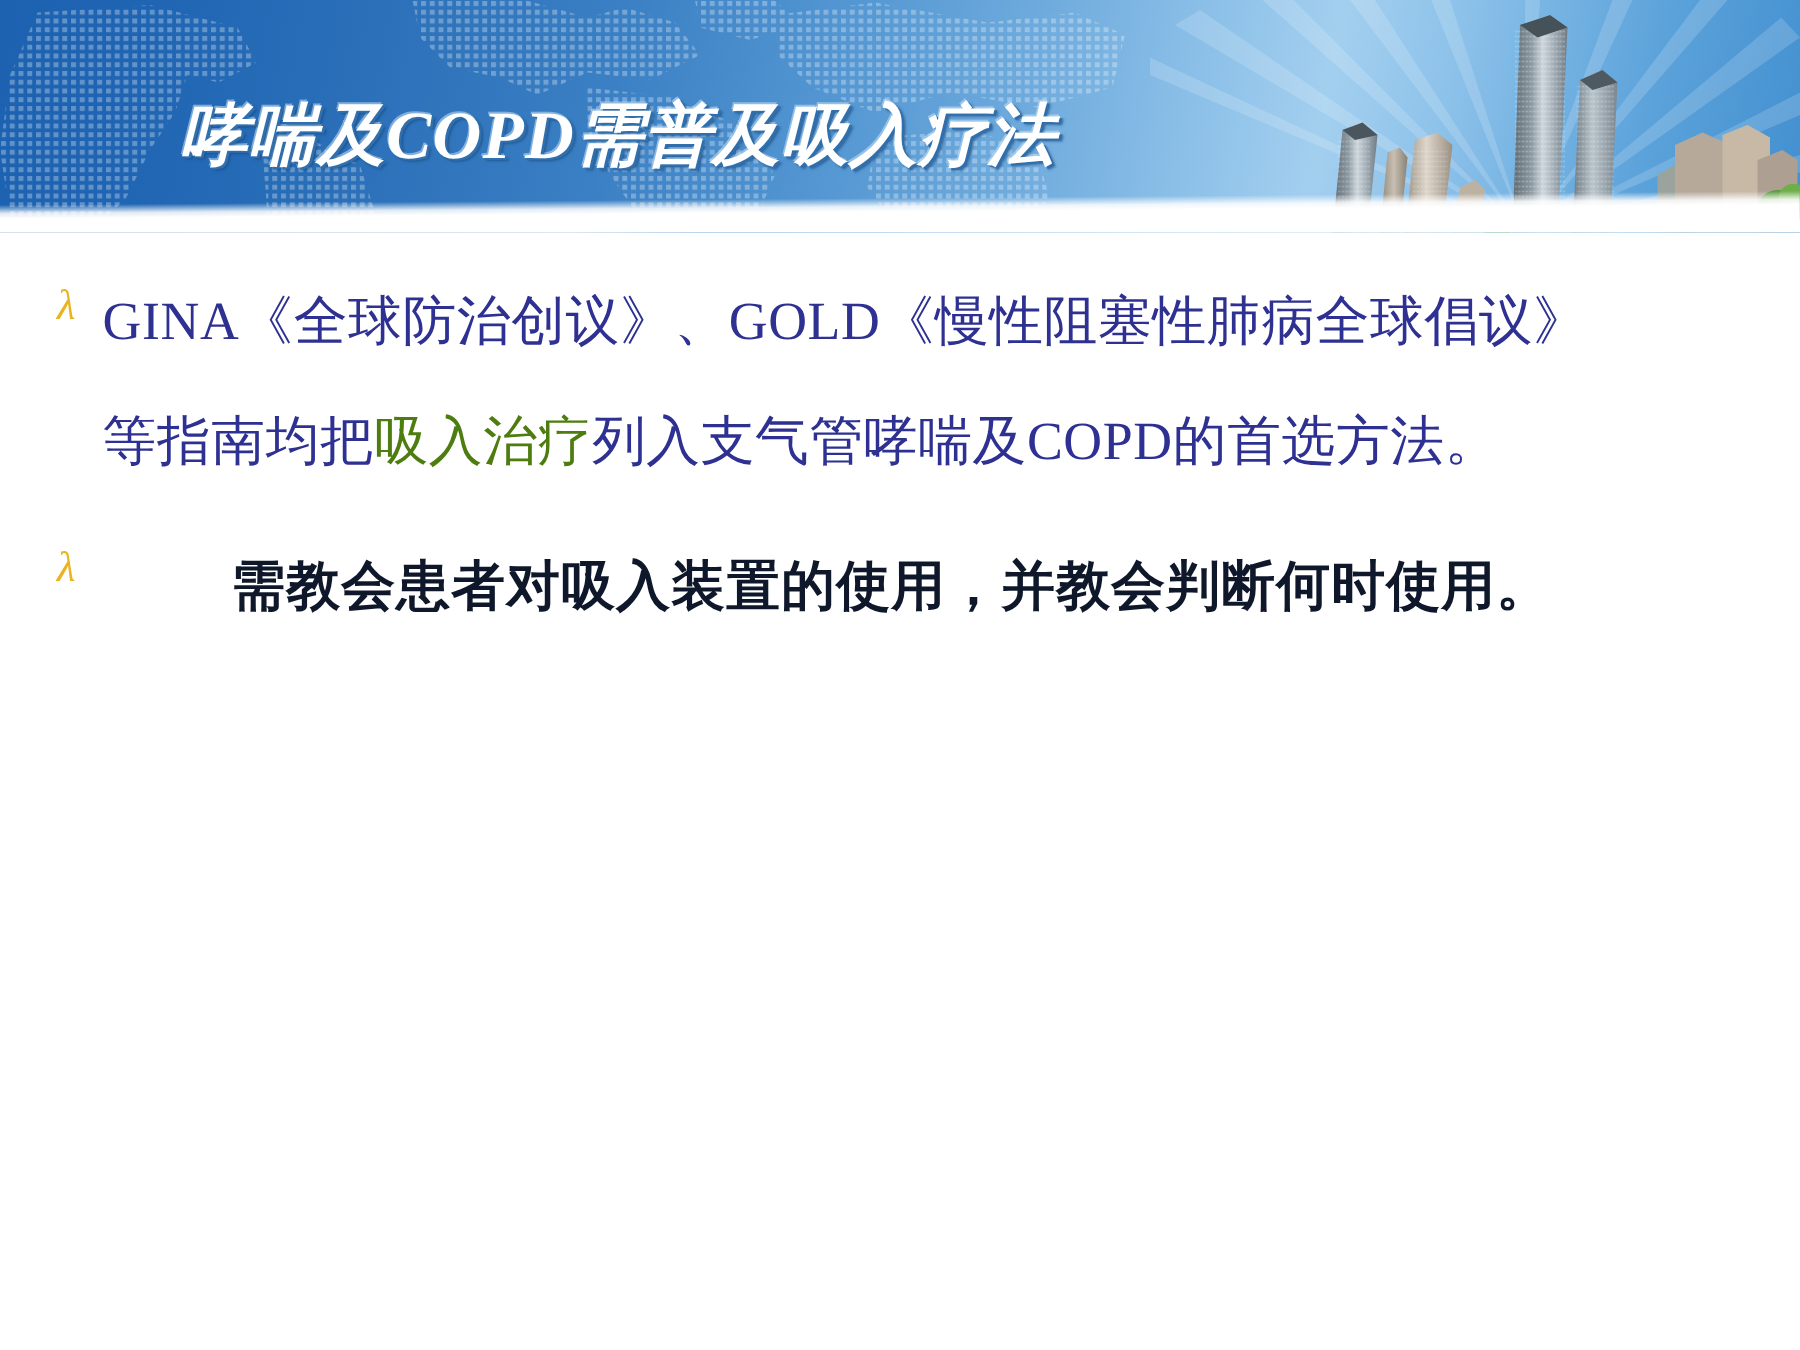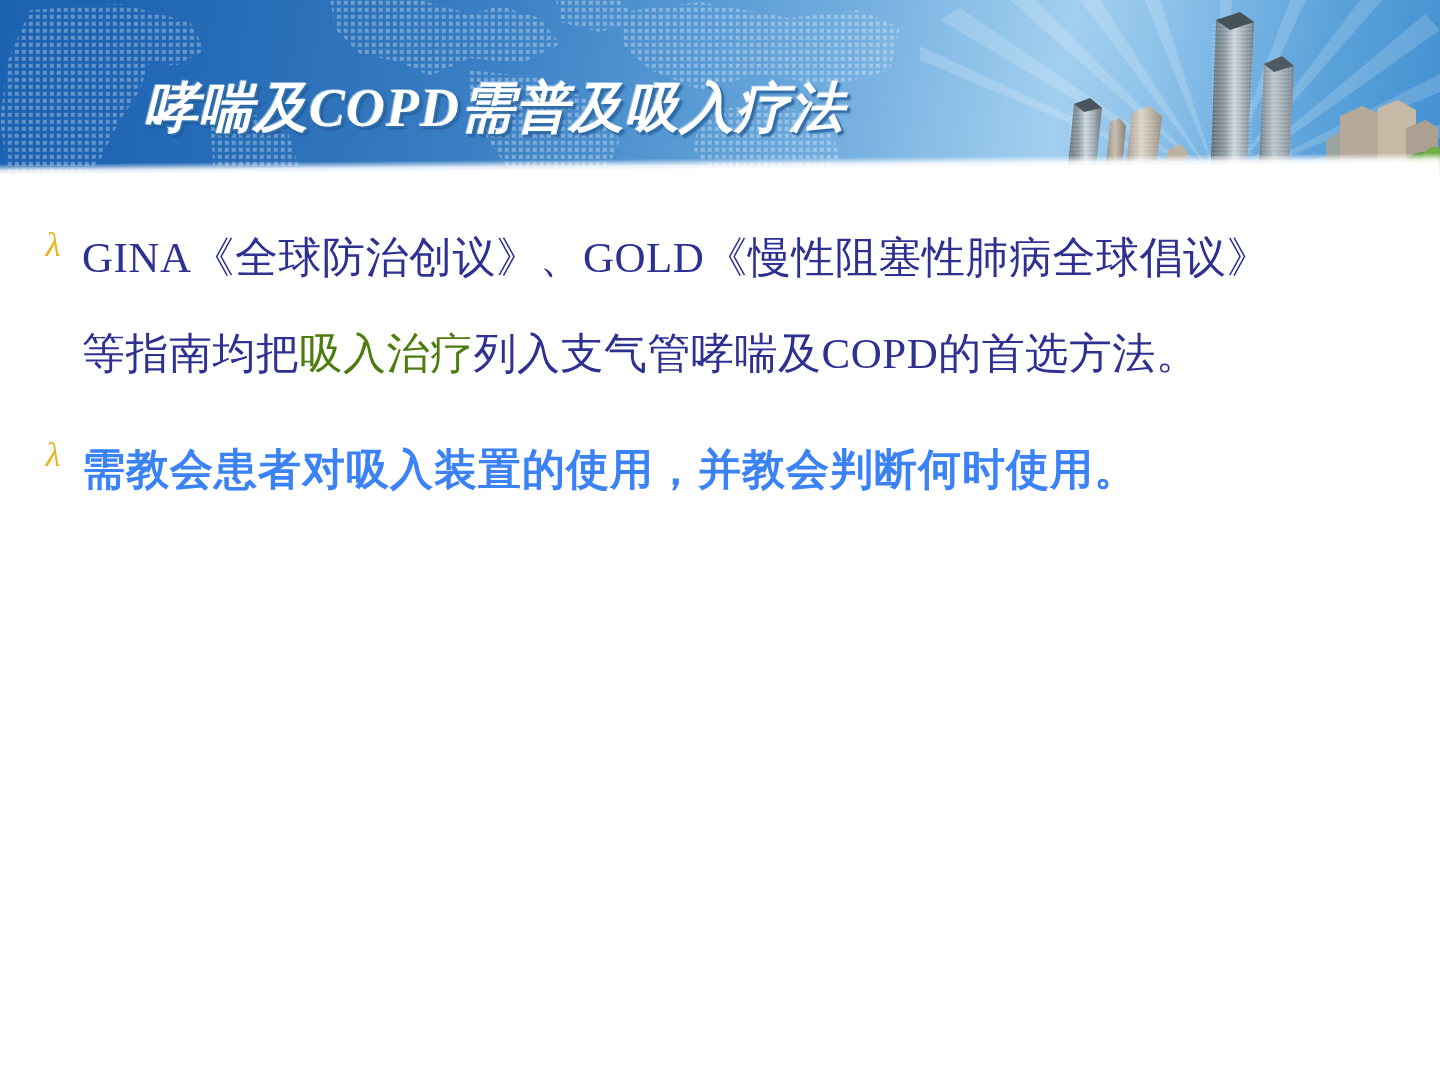--- a/index.html
+++ b/index.html
@@ -157,23 +157,24 @@
   }
   .bullet-1 .bullet-text {
     max-width: 1210px;
   }
 
   .bullet-2 {
     margin-left: 24px;
     margin-top: 20px;
   }
   .bullet-2 .bullet-text {
-    color: #3b82f6;
+    color: #0f172a;
     font-weight: bold;
     letter-spacing: 1px;
+    text-align: center;
   }
   .bullet-2 .bullet-marker {
     padding-top: 16px;
   }
 
   .hl-red {
     color: #4d7c0f;
   }
 
   .cn { font-family: "Liberation Serif", "DejaVu Serif", serif; }

